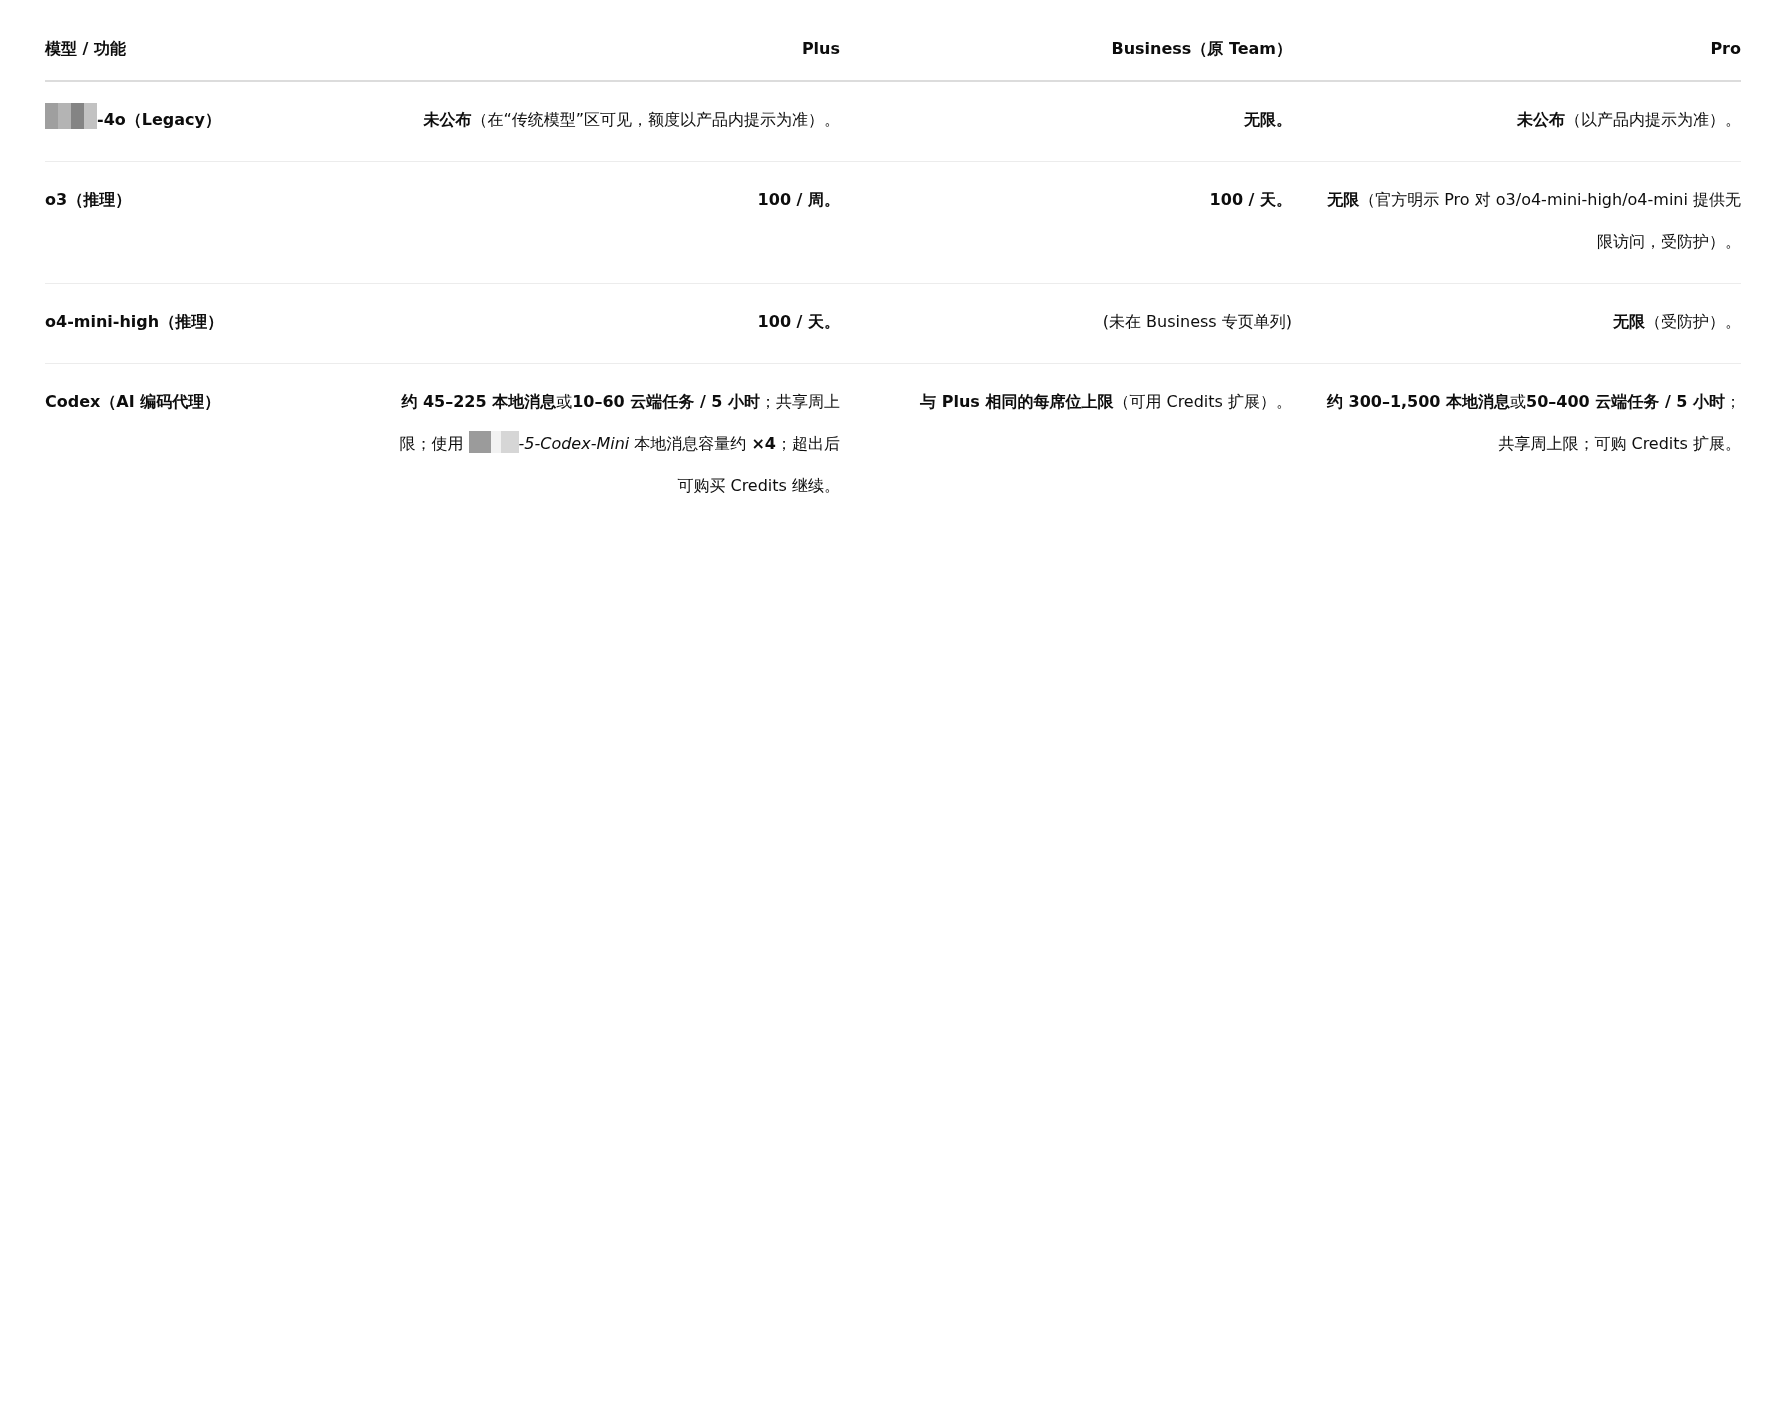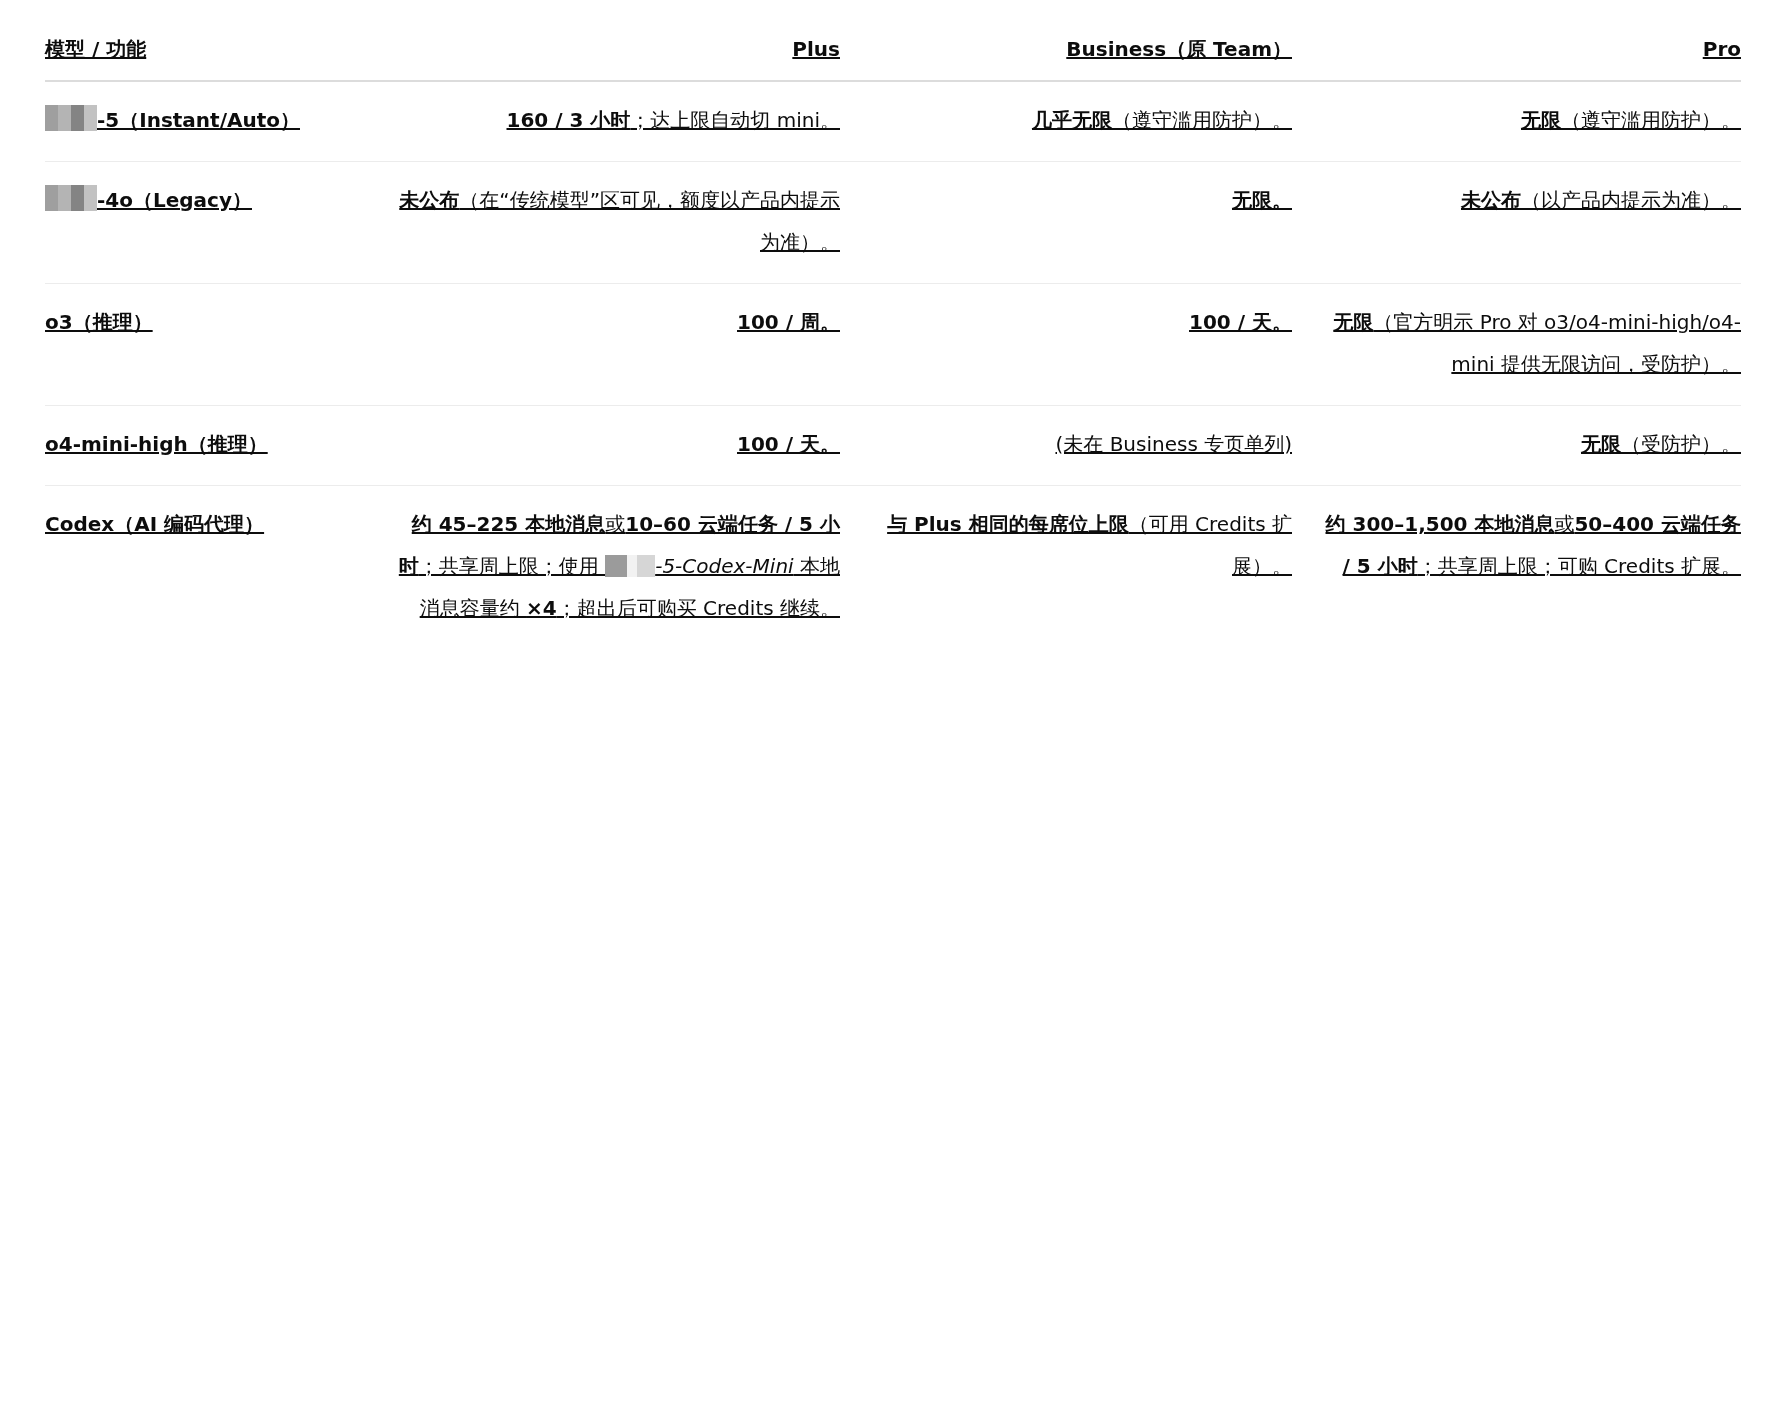--- a/index.html
+++ b/index.html
@@ -2,21 +2,21 @@
 <html><head>
 <meta charset="utf-8">
 <style>
   html, body { margin: 0; padding: 0; background: #ffffff; }
   body {
     width: 1788px; height: 1419px; overflow: hidden;
     font-family: "DejaVu Sans", "Liberation Sans", sans-serif;
     color: #0d0d0d;
   }
   .wrap { position: absolute; left: 45px; top: 28px; width: 1696px; }
-  table { border-collapse: collapse; width: 100%; table-layout: fixed; font-size: 20px; line-height: 42px; text-decoration: underline; }
+  table { border-collapse: collapse; width: 100%; table-layout: fixed; font-size: 16px; line-height: 42px; }
   col.c1 { width: 310px; }
   col.c2 { width: 485px; }
   col.c3 { width: 452px; }
   col.c4 { width: 449px; }
   th {
     font-weight: 700; text-align: right; padding: 0 0 10px 12px;
     border-bottom: 2px solid #dcdcdc; vertical-align: bottom; white-space: nowrap;
   }
   th:first-child { text-align: left; padding-left: 0; }
   td {
@@ -52,26 +52,20 @@
   <thead>
     <tr>
       <th>模型 / 功能</th>
       <th>Plus</th>
       <th>Business（原 Team）</th>
       <th>Pro</th>
     </tr>
   </thead>
   <tbody>
 
-    <tr>
-      <td><span class="blur"></span><span>-5（Instant/Auto）</span></td>
-      <td><b>160 / 3 小时</b><span>；达上限自动切 mini。</span></td>
-      <td><b>几乎无限</b><span>（遵守滥用防护）。</span></td>
-      <td><b>无限</b><span>（遵守滥用防护）。</span></td>
-    </tr>
 
 
 
 
     <tr>
       <td><span class="blur"></span><span>-4o（Legacy）</span></td>
       <td><b>未公布</b><span>（在“传统模型”区可见，额度以产品内提示为准）。</span></td>
       <td><b>无限。</b></td>
       <td><b>未公布</b><span>（以产品内提示为准）。</span></td>
     </tr>

